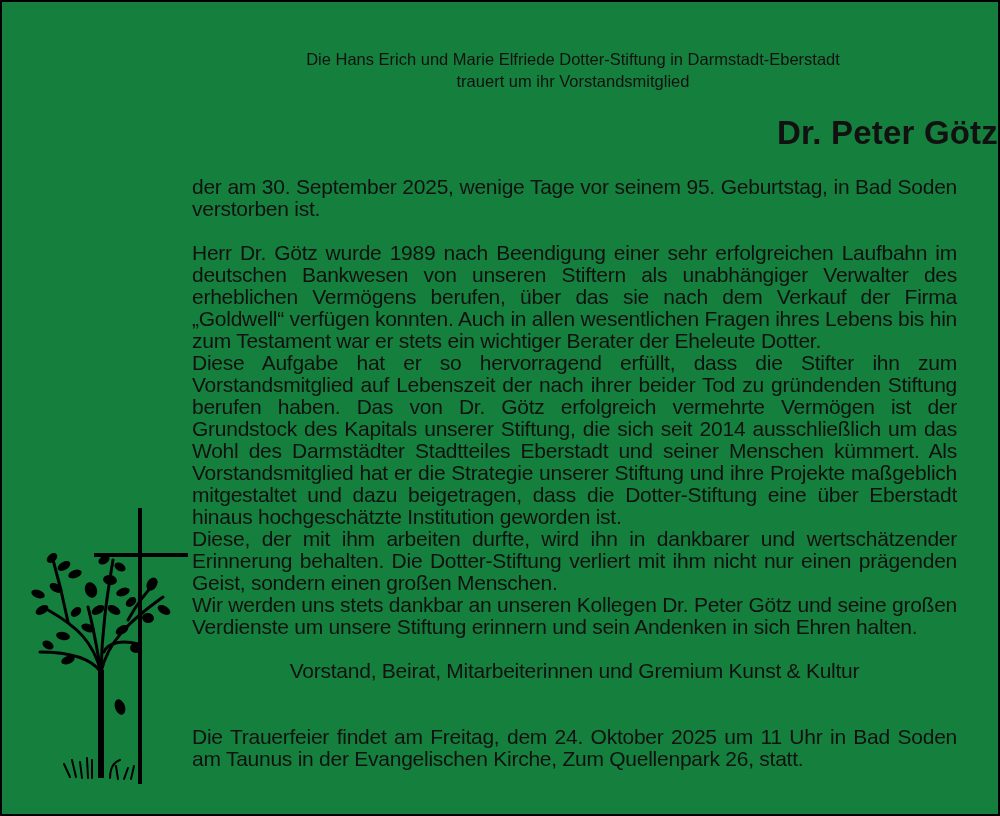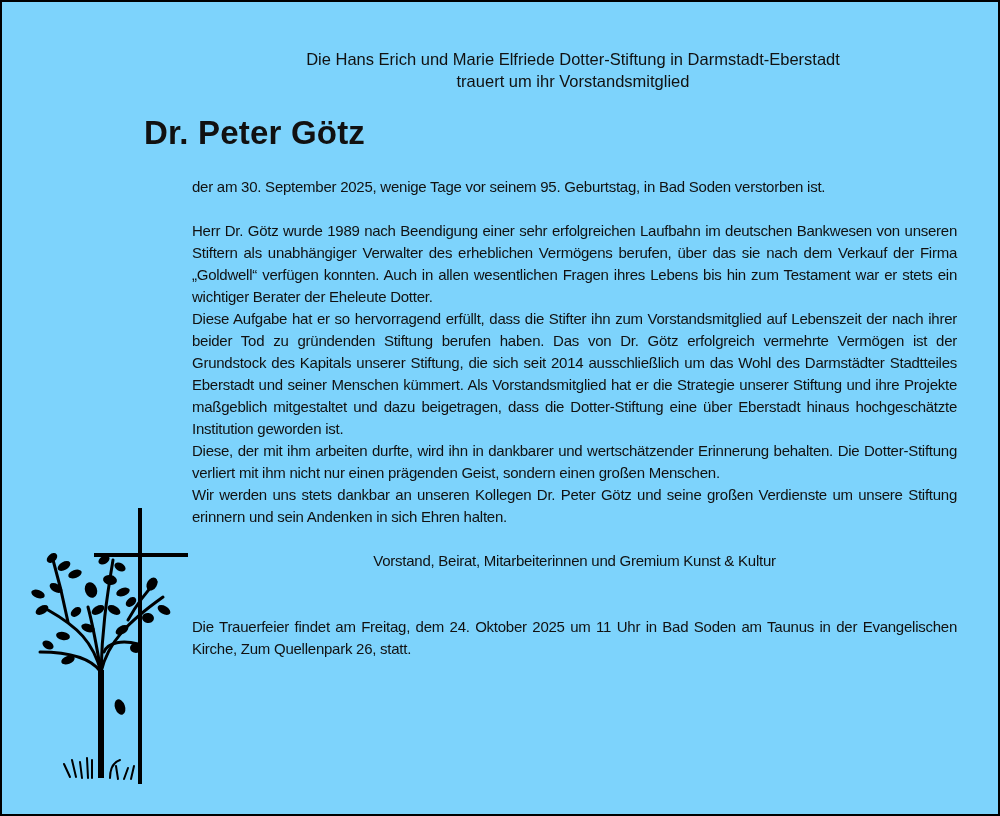--- a/index.html
+++ b/index.html
@@ -2,37 +2,37 @@
 <html><head>
 <meta charset="utf-8">
 <style>
   html, body { margin: 0; padding: 0; background: #ffffff; }
   body { width: 1000px; height: 816px; overflow: hidden; }
   .page {
     position: relative;
     width: 1000px; height: 816px;
     box-sizing: border-box;
     border: 2px solid #000;
-    background: #7dd3fc;
+    background: #15803d;
     color: #111;
     font-family: "Liberation Sans", sans-serif;
   }
   .header {
     position: absolute; left: 0; top: 46px; width: 1000px;
     text-align: center; font-size: 16.5px; line-height: 22px;
   }
   .header .l1 { padding-left: 142px; }
   .header .l2 { padding-left: 142px; }
   .name {
     position: absolute; left: 142px; right: 0; top: 112px;
-    text-align: left; font-size: 33px; font-weight: bold; letter-spacing: 0.2px;
+    text-align: right; font-size: 33px; font-weight: bold; letter-spacing: 0.2px;
   }
   .body {
     position: absolute; left: 190px; width: 765px; top: 174px;
-    font-size: 15px; line-height: 22px;
+    font-size: 21px; line-height: 22px;
     text-align: justify;
     font-family: "Liberation Sans Narrow", "Liberation Sans", sans-serif;
     letter-spacing: -0.25px;
   }
   .body p { margin: 0; }
   .body .gap { height: 22px; }
   .body .gap2 { height: 44px; }
   .sig p { text-align: center; }
   .tree {
     position: absolute; left: 26px; top: 500px; width: 170px; height: 290px;

